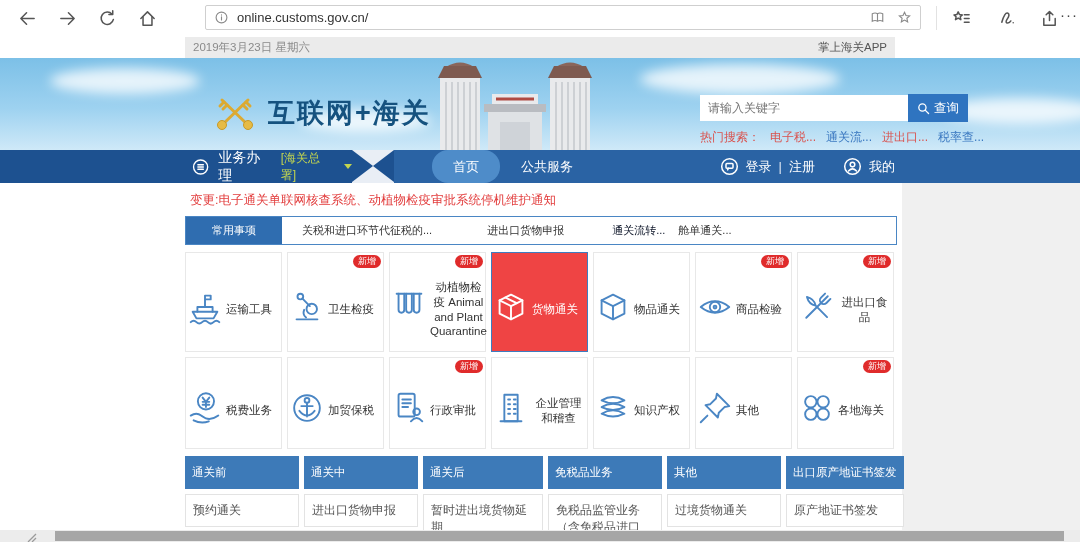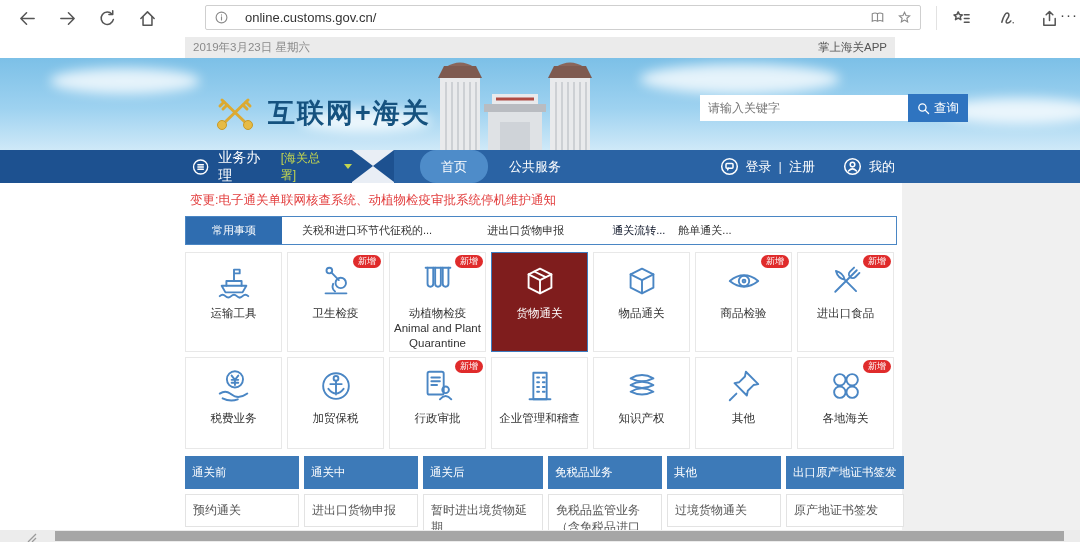--- a/index.html
+++ b/index.html
@@ -6,21 +6,21 @@
   #app{position:relative;width:1080px;height:542px;overflow:hidden;
        font-family:"Liberation Sans","DejaVu Sans",sans-serif;background:#fff;}
   
   .chrome{position:absolute;left:0;top:0;width:1080px;height:37px;background:#fff;border-bottom:1px solid #dadada;}
   .bic{position:absolute;width:19px;height:19px;color:#555;cursor:pointer;}
   .bic svg{width:100%;height:100%;fill:none;stroke:currentColor;stroke-width:1.6;stroke-linecap:round;stroke-linejoin:round;}
   .urlbar{position:absolute;left:205px;top:5px;width:716px;height:25px;border:1px solid #cfcfcf;border-radius:2px;
           background:#fff;display:flex;align-items:center;padding:0 8px;box-sizing:border-box;font-size:13px;color:#333;}
   .urlbar .uic{width:15px;height:15px;color:#8a8a8a;flex:0 0 auto;}
   .urlbar .uic svg{width:100%;height:100%;fill:none;stroke:currentColor;stroke-width:1.5;stroke-linecap:round;}
-  .urltext{margin-left:16px;flex:1;}
+  .urltext{margin-left:8px;flex:1;}
   .chrome-sep{position:absolute;left:936px;top:6px;width:1px;height:24px;background:#e2e2e2;}
   .more-dots{position:absolute;left:1060px;top:6px;font-size:15px;color:#444;letter-spacing:1px;cursor:pointer;}
   
   .datebar{position:absolute;left:0;top:37px;width:1080px;height:21px;background:#fff;}
   .datebar .inner{position:absolute;left:185px;width:710px;height:21px;background:#ebebeb;
                   display:flex;justify-content:space-between;align-items:center;padding:0 8px;box-sizing:border-box;
                   font-size:11.5px;color:#8a8a8a;}
   .datebar .app{color:#555;cursor:pointer;}
   
   .banner{position:absolute;left:0;top:58px;width:1080px;height:92px;overflow:hidden;
@@ -47,44 +47,44 @@
   .nav-menu-label{font-size:14px;}
   .nav-dept{color:#c3d54f;font-size:12px;}
   .caret{width:0;height:0;border-left:4px solid transparent;border-right:4px solid transparent;border-top:5px solid #c3d54f;margin-left:2px;}
   .bowtie{width:42px;background:#e9eef5;position:relative;flex:0 0 auto;}
   .bowtie .tr{position:absolute;top:0;width:0;height:0;border-top:16.5px solid transparent;border-bottom:16.5px solid transparent;}
   .bowtie .tr1{left:0;border-left:21px solid #1d5190;}
   .bowtie .tr2{right:0;border-right:21px solid #1d5190;}
   .navmain{flex:1;display:flex;align-items:center;padding-right:185px;box-sizing:border-box;}
   .ntab{line-height:33px;padding:0 21px;cursor:pointer;}
   .ntab.active{background:#4e8cc9;}
-  .ntab.first{margin-left:26px;border-radius:16px;}
+  .ntab.first{margin-left:38px;border-radius:16px;}
   .navright{margin-left:auto;display:flex;align-items:center;gap:7px;}
   .navright .nic{width:19px;height:19px;}
   .nrtxt{cursor:pointer;}
   .nrdiv{opacity:.85;}
   .nrgap{width:14px;}
   
   .rpanel{position:absolute;left:902px;top:183px;width:178px;height:347px;background:#f0f0f0;}
   .notice{position:absolute;left:190px;top:192px;font-size:12.5px;color:#e23c3c;cursor:pointer;}
   .cattabs{position:absolute;left:185px;top:216px;width:710px;height:27px;border:1px solid #4a86c4;background:#fff;
            display:flex;align-items:center;font-size:11px;color:#333;box-sizing:content-box;}
   .cat{line-height:27px;cursor:pointer;white-space:nowrap;}
   .cat0{background:#2f6db0;color:#fff;padding:0 26px;}
   .cat1{margin-left:20px;}
   .cat2{margin-left:55px;}
   .cat3{margin-left:48px;color:#0f172a;}
   .cat4{margin-left:13px;}
   .grid{position:absolute;left:185px;top:252px;width:710px;display:flex;flex-direction:column;gap:5px;}
   .grow{display:flex;gap:5px;}
-  .card{width:97px;background:#fff;border:1px solid #e8e8e8;position:relative;display:flex;flex-direction:column;
+  .card{width:97px;background:#fff;border:1px solid #e8e8e8;position:relative;display:flex;flex-direction:row;
         align-items:center;padding-top:9px;box-sizing:border-box;cursor:pointer;}
   .grow.r1 .card{height:100px;}
   .grow.r2 .card{height:92px;}
-  .card.sel{background:#7f1d1d;border-color:#3d7cc0;}
+  .card.sel{background:#ef4444;border-color:#3d7cc0;}
   .ic{width:38px;height:38px;color:#4a86c4;flex:0 0 auto;}
   .ic svg{width:100%;height:100%;fill:none;stroke:currentColor;stroke-width:2;stroke-linecap:round;stroke-linejoin:round;}
   .card.sel .ic{color:#fff;}
   .clabel{margin-top:6px;font-size:11.5px;color:#333;text-align:center;line-height:1.3;padding:0 2px;}
   .card.sel .clabel{color:#fff;}
   .badge{position:absolute;top:2px;right:2px;background:#e02b2b;color:#fff;font-size:9px;line-height:13px;
          padding:0 5px;border-radius:7px;}
   .columns{position:absolute;left:185px;top:456px;width:710px;display:flex;gap:5px;}
   .col{width:114px;flex:0 0 auto;}
   .chead{background:#3d7ab8;color:#fff;font-size:11.5px;padding:9px 7px;white-space:nowrap;overflow:hidden;}
@@ -197,20 +197,27 @@
       <div class="srow">
         <input class="sinput" type="text" placeholder="请输入关键字" style="">
         <button class="sbtn">
           <svg viewBox="0 0 18 18">
               <circle cx="7.5" cy="7.5" r="5"></circle>
               <path d="M11.3 11.3L16 16"></path>
             </svg>
           <span>查询</span>
         </button>
       </div>
+      <div class="hotrow">
+        <span class="hotlabel">热门搜索：</span>
+        <span class="hl-red">电子税...</span>
+        <span class="hl-blue">通关流...</span>
+        <span class="hl-red">进出口...</span>
+        <span class="hl-blue">税率查...</span>
+      </div>
     </div>
   </div>
 
   <div class="nav">
     <div class="navleft">
       <span class="nic">
         <svg viewBox="0 0 20 20">
             <circle cx="10" cy="10" r="8.2"></circle>
             <path d="M6.8 7.4h6.4M6.8 10h6.4M6.8 12.6h6.4"></path>
           </svg></span>

